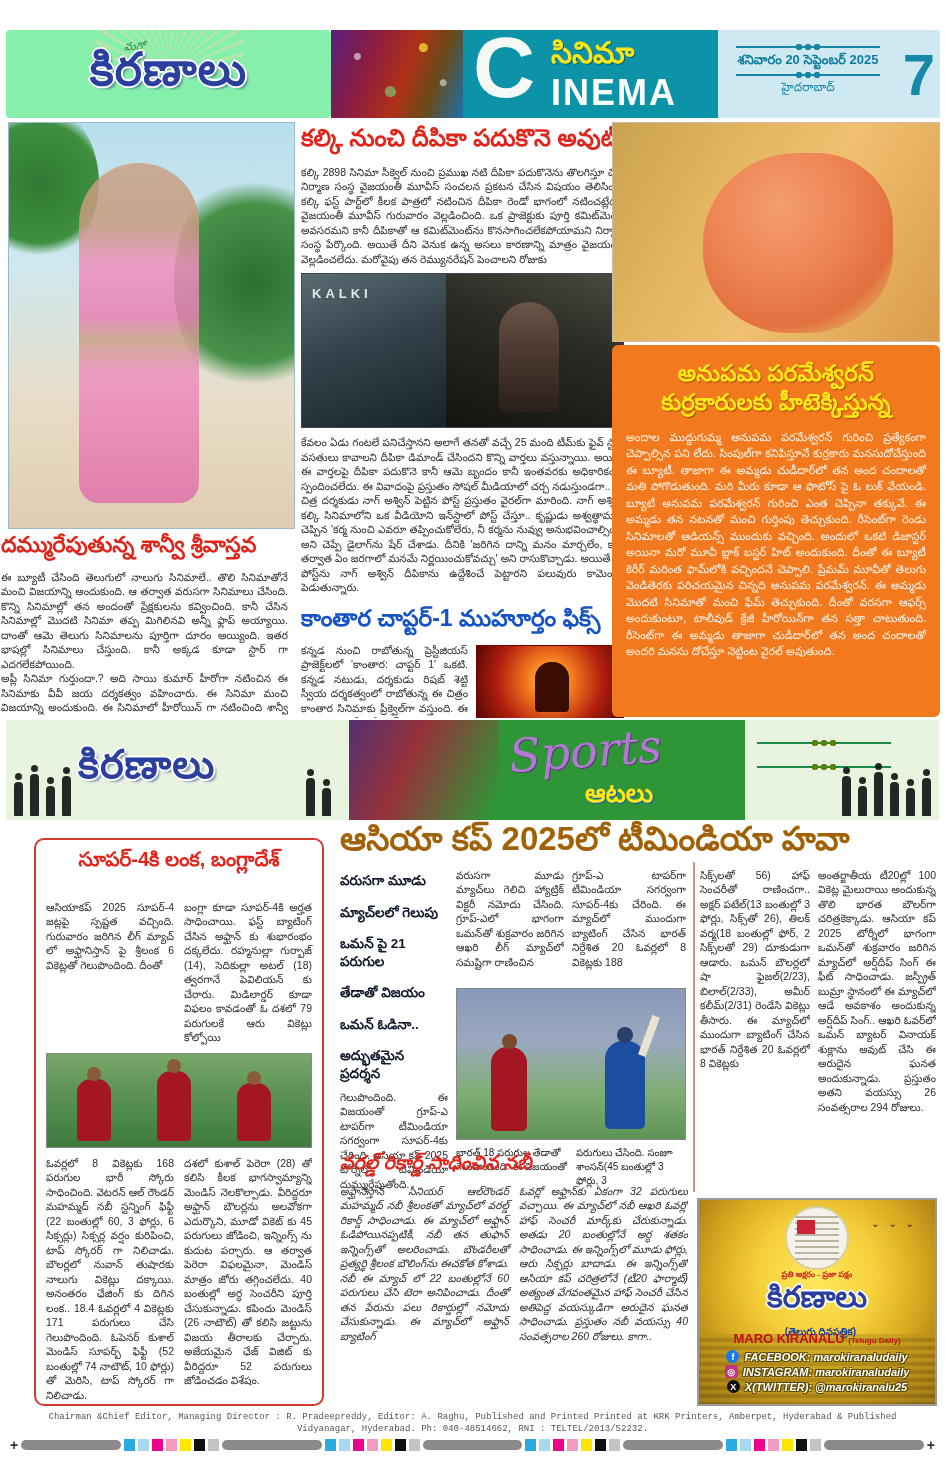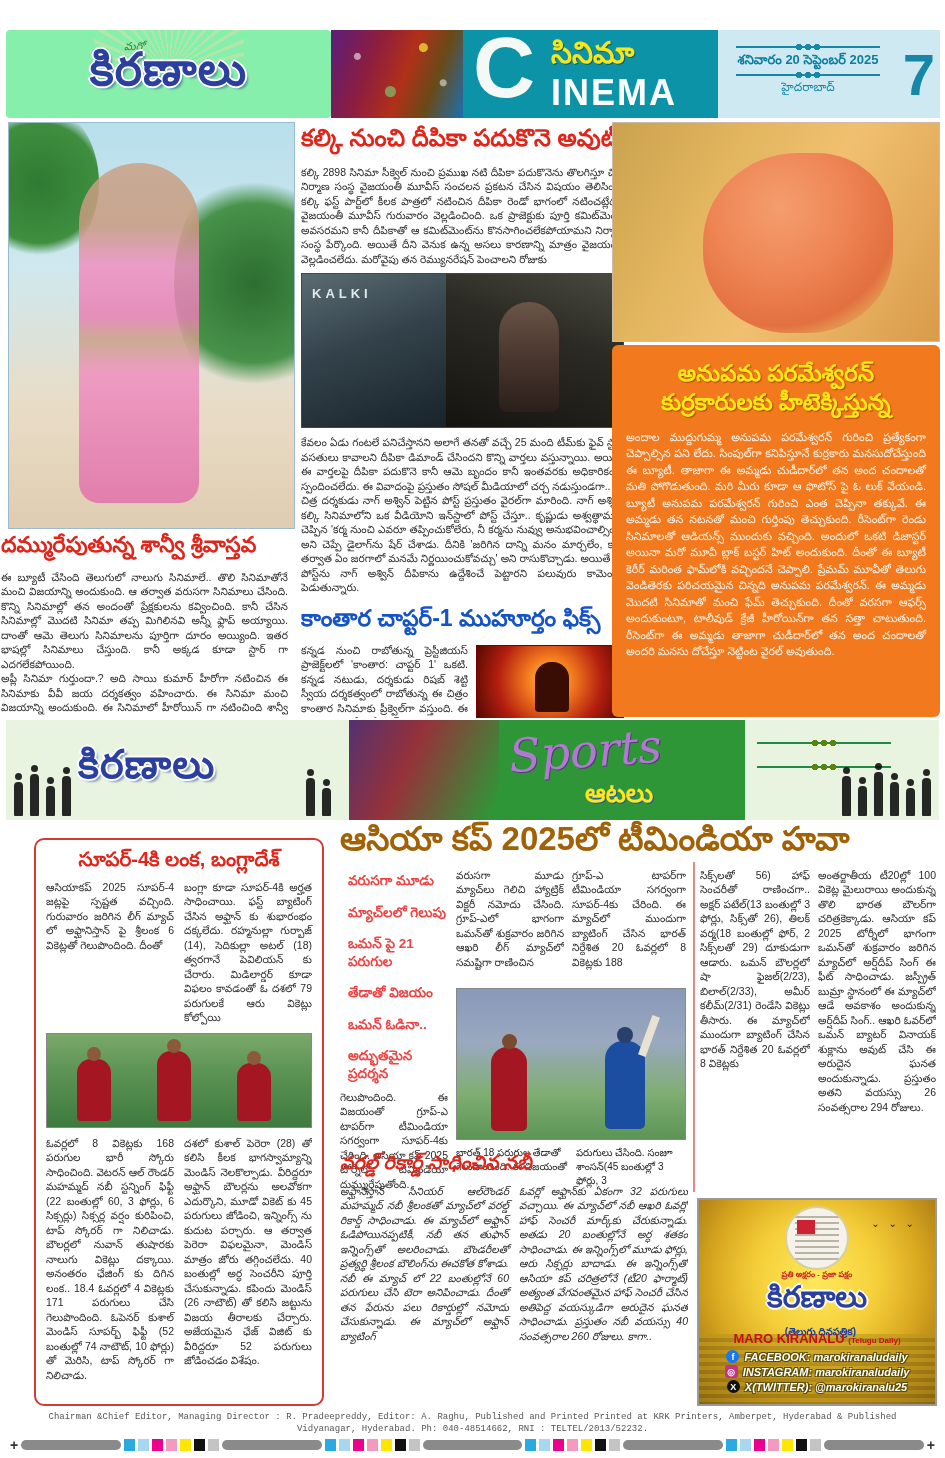--- a/index.html
+++ b/index.html
@@ -86,30 +86,30 @@
     background:linear-gradient(115deg,#5a1f7a 0%,#a8203a 40%,#2f9638 95%); opacity:.85; }
   .sports-script { position:absolute; left:160px; top:4px; font-family:"DejaVu Serif", serif; font-style:italic;
     font-size:46px; color:#b07ad0; text-shadow:1px 1px 0 #5a3a7a; transform:rotate(-4deg); }
   .sports-te { position:absolute; left:236px; top:58px; font-size:26px; font-weight:bold; color:#ffe616; text-shadow:1px 1px 0 #1553c6; }
   .banner-rules { position:absolute; right:30px; top:18px; width:170px; }
   .banner-rules .rule-orn { background:#1f8a46; }
   .banner-rules .rule-orn:after { filter:hue-rotate(250deg); }
 
   
   .lanka-block { left:34px; top:838px; width:290px; height:568px; border:2px solid #d23b2e; border-radius:10px; padding:8px 10px; overflow:hidden; }
-  .lanka-hl { text-align:center; font-size:20px; font-weight:bold; color:#e1251b; margin-bottom:4px; white-space:nowrap; }
+  .lanka-hl { text-align:center; font-size:20px; font-weight:bold; color:#e1251b; margin-bottom:24px; white-space:nowrap; }
   .two-col { display:flex; gap:10px; }
   .two-col > div { flex:1; }
   .cricket1 { width:100%; height:95px; margin:8px 0; border:1px solid #888; overflow:hidden; position:relative;
     background:linear-gradient(180deg,#7aa86a 0%,#5c9455 40%,#3e7a3e 100%); }
   .cricket1 .pl { position:absolute; bottom:6px; width:34px; height:62px; border-radius:14px 14px 4px 4px; background:#a31622; }
   .cricket1 .pl:before { content:""; position:absolute; top:-12px; left:10px; width:14px; height:14px; border-radius:50%; background:#8a5a3a; }
   .india-hl { left:340px; top:820px; font-size:33px; font-weight:bold; color:#a16207; white-space:nowrap; }
   .intro-col { left:340px; top:872px; width:108px; height:212px; }
-  .intro-line { font-size:13.5px; font-weight:bold; color:#ef4444; line-height:1.3; margin-bottom:14px;margin-left:8px; }
+  .intro-line { font-size:13.5px; font-weight:bold; color:#0f172a; line-height:1.3; margin-bottom:14px; }
   .ncol { overflow:hidden; }
   .col1 { left:456px; top:868px; width:108px; height:118px; }
   .col2 { left:572px; top:868px; width:114px; height:118px; }
   .col3 { left:700px; top:868px; width:110px; height:322px; }
   .col4 { left:818px; top:868px; width:118px; height:322px; }
   .cricket2 { left:456px; top:988px; width:230px; height:152px; border:1px solid #888; overflow:hidden;
     background:linear-gradient(180deg,#8898b8 0%,#9aa8c0 35%,#7fae72 70%,#5c9455 100%); }
   .cricket2 .batter-blue { position:absolute; right:40px; bottom:10px; width:40px; height:88px; border-radius:18px 18px 5px 5px; background:#1b4ea0; }
   .cricket2 .batter-blue:before { content:""; position:absolute; top:-14px; left:12px; width:16px; height:16px; border-radius:50%; background:#28406a; }
   .cricket2 .batter-blue:after { content:""; position:absolute; top:-26px; right:-8px; width:8px; height:42px; background:#e8e2d2; transform:rotate(20deg); }

